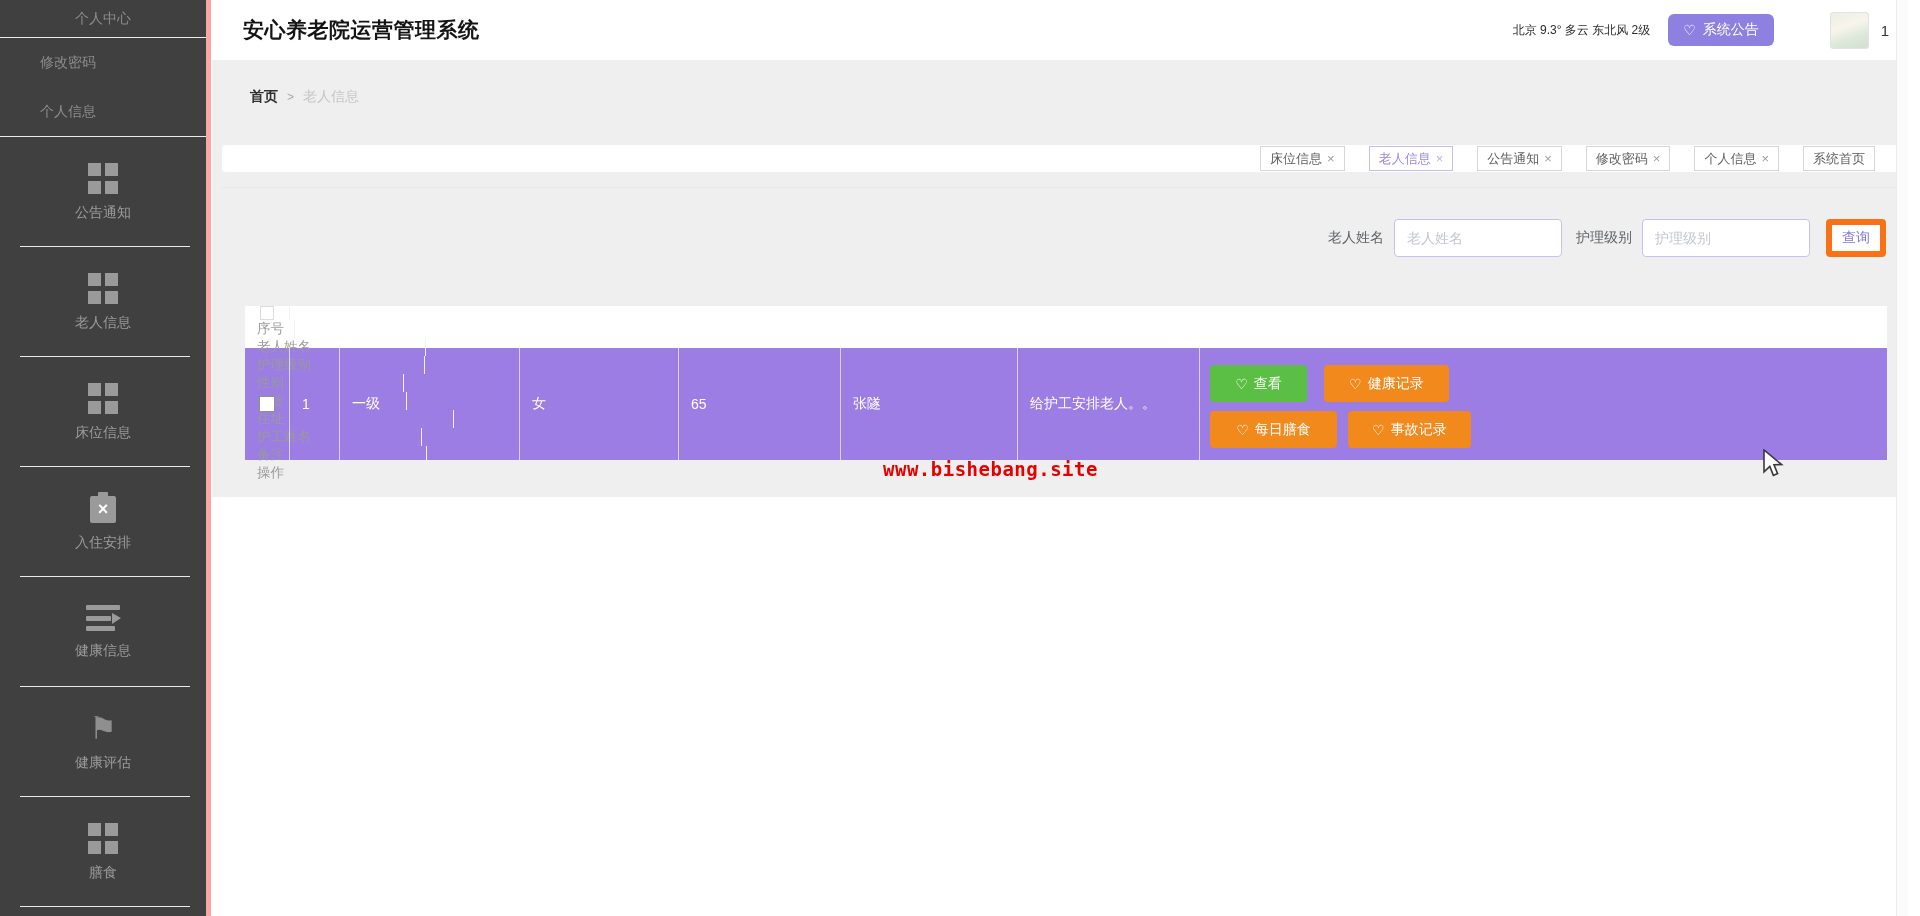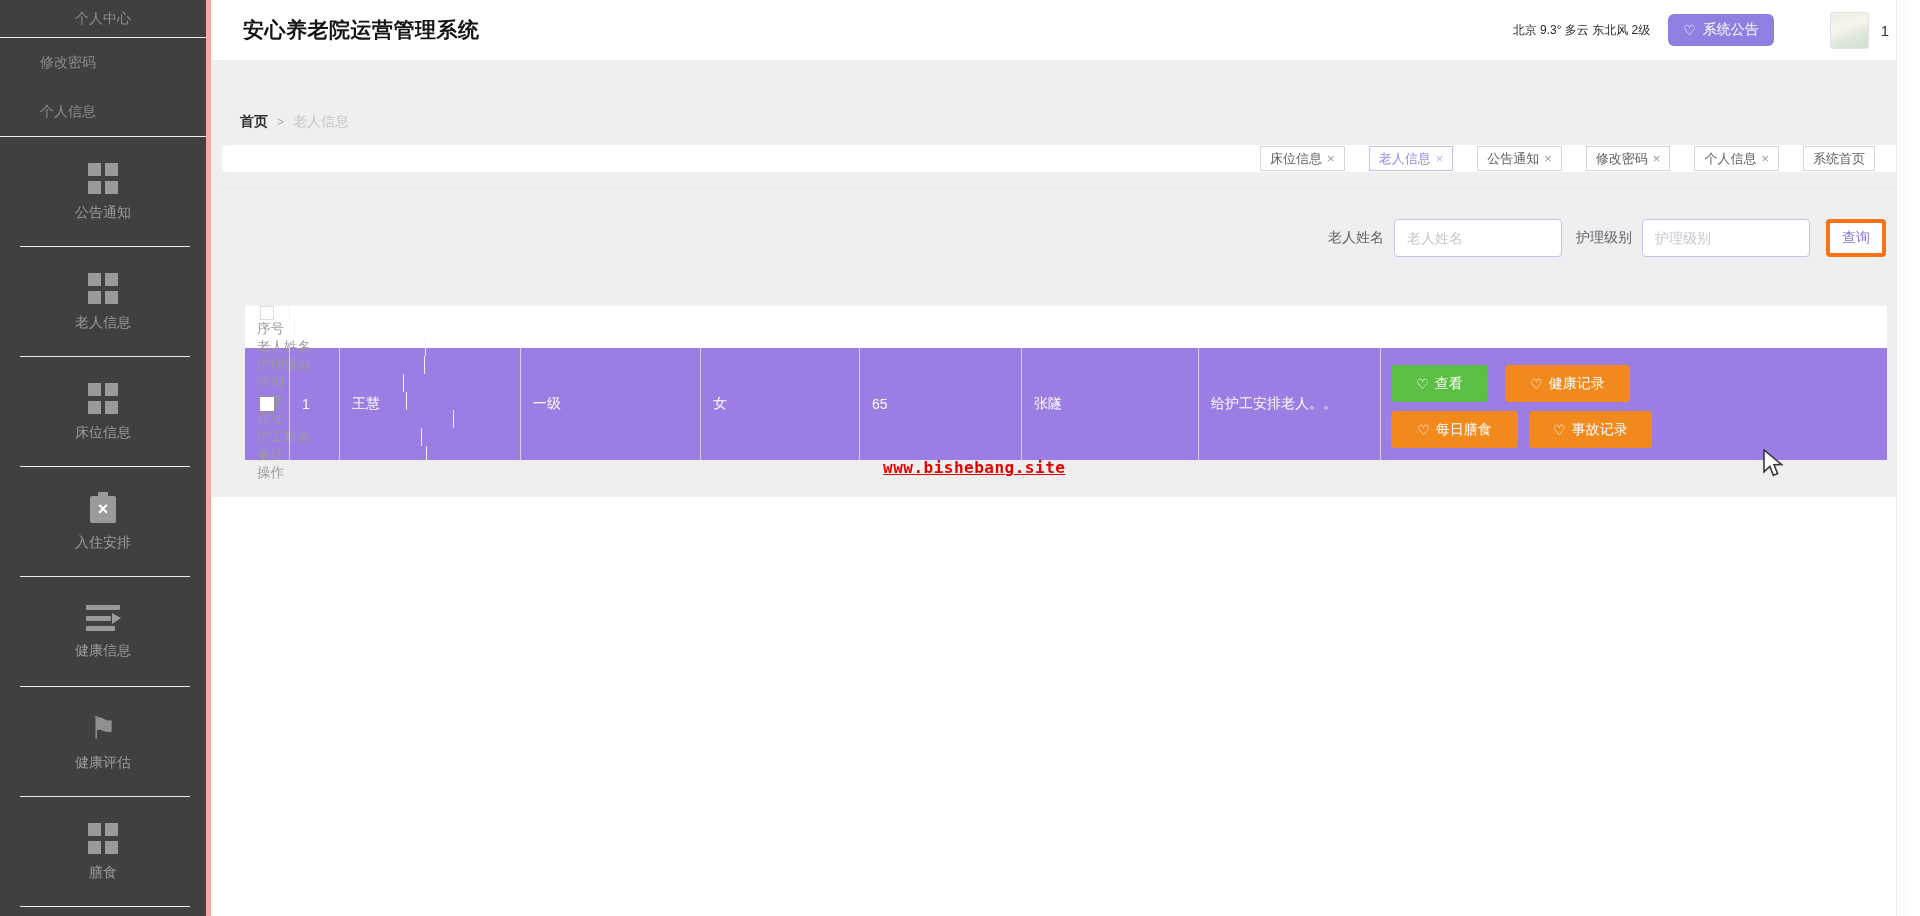--- a/index.html
+++ b/index.html
@@ -38,56 +38,56 @@
   .top-right { margin-left:auto; display:flex; align-items:center; }
   .weather { font-size:12px; color:#2b2b2b; white-space:nowrap; }
   .announce { margin-left:18px; height:32px; padding:0 15px; background:#8d80e0; color:#fff; border:none; border-radius:6px; display:flex; align-items:center; font-size:14px; cursor:pointer; }
   .announce .h { margin-right:7px; font-size:14px; }
   .avatar { margin-left:56px; width:39px; height:37px; border-radius:4px;
       background:linear-gradient(160deg,#e9efe4 0%,#f8f4ec 40%,#dce8da 68%,#cfe0cf 100%); box-shadow:0 0 0 1px #e3e3e3 inset; }
   .uname { margin-left:12px; font-size:15px; color:#333; }
   .caret { margin-left:7px; margin-right:3px; font-size:9px; color:#7f7f7f; }
 
   .grayzone { position:absolute; top:60px; left:0; right:0; height:437px; background:#efefef; }
-  .breadcrumb { position:absolute; top:28px; left:28px; font-size:14px; display:flex; align-items:center;margin-top:25px; }
+  .breadcrumb { position:absolute; top:28px; left:38px; font-size:14px; display:flex; align-items:center; }
   .bc-home { color:#303133; font-weight:700; cursor:pointer; }
   .bc-sep { color:#a8a8a8; margin:0 9px; font-size:12px; }
   .bc-cur { color:#c6c6c6; }
 
   .tabsbar { position:absolute; top:85px; left:10px; right:0; height:27px; background:#fff; border-radius:4px; display:flex; align-items:center; justify-content:flex-end; padding-right:33px; }
   .tab { display:flex; align-items:center; height:25px; padding:0 9px; border:1px solid #d6d6d6; background:#fff; color:#5f5f5f; font-size:13px; margin-left:24px; cursor:pointer; white-space:nowrap; }
   .tab .x { margin-left:5px; color:#9c9c9c; font-size:13px; }
   .tab.active { color:#988ae0; border-color:#c7bcf2; }
   .tab.active .x { color:#b9aef0; }
   .hairline { position:absolute; top:127px; left:10px; right:0; height:1px; background:#e7e7e7; }
 
   .searchrow { position:absolute; top:158px; right:22px; height:40px; display:flex; align-items:center; }
   .f-label { font-size:14px; color:#5f6368; margin-right:10px; white-space:nowrap; }
   .f-input { width:168px; height:38px; border:1px solid #c6c2ea; border-radius:4px; background:#fff; padding:0 12px; font-size:14px; color:#333; margin-right:14px; outline:none; }
   .f-input::placeholder { color:#c3c7cf; }
-  .qbtn { width:60px; height:38px; border:4px solid #f97316; border-radius:4px; background:#fff; color:#8276d8; font-size:14px; margin-left:2px; cursor:pointer; }
+  .qbtn { width:60px; height:38px; border:6px solid #f97316; border-radius:4px; background:#fff; color:#8276d8; font-size:14px; margin-left:2px; cursor:pointer; }
 
   .table { position:absolute; top:246px; left:33px; width:1642px; }
   .thead { display:flex; height:42px; background:#fff;flex-direction:column; }
   .th { display:flex; align-items:center; padding-left:12px; color:#9a9a9a; font-size:13.5px; border-right:1px solid #f1f1f1; }
   .trow { display:flex; height:112px; background:#9b7de4; }
   .td { display:flex; align-items:center; padding-left:12px; color:#fff; font-size:14px; border-right:1px solid rgba(255,255,255,.65); overflow:hidden; white-space:nowrap; }
   .c0 { width:45px; justify-content:center; padding-left:0; }
   .c1 { width:50px; } .c2 { width:181px; } .c3 { width:180px; } .c4 { width:159px; }
   .c5 { width:162px; } .c6 { width:209px; } .c7 { width:177px; } .c8 { width:182px; }
   .c9 { width:297px; border-right:none; }
   .cb { width:14px; height:14px; background:#fff; border:1px solid #dcdcdc; cursor:pointer; }
   .cb.rowcb { width:16px; height:16px; border:1px solid #8f8f8f; }
   .c9.actions { display:block; padding:17px 0 0 10px; white-space:normal; }
   .abtn { display:inline-flex; align-items:center; justify-content:center; height:37px; border:none; border-radius:4px; color:#fff; font-size:14px; margin:0 13px 9px 0; cursor:pointer; }
   .abtn .h { margin-right:6px; font-size:14px; }
   .abtn.w1 { width:97px; } .abtn.w2 { width:125px; margin-right:0; } .abtn.w3 { width:127px; margin-right:7px; } .abtn.w4 { width:123px; margin-right:0; }
   .green { background:#5cbf45; } .orange { background:#f2891c; }
 
-  .watermark { position:absolute; top:398px; left:671px; font-family:"DejaVu Sans Mono",monospace; font-size:16px; font-weight:700; color:#e60000; letter-spacing:.5px; z-index:4;text-decoration:underline; }
+  .watermark { position:absolute; top:398px; left:671px; font-family:"DejaVu Sans Mono",monospace; font-size:19px; font-weight:700; color:#e60000; letter-spacing:.5px; z-index:4; }
   .cursor { position:absolute; left:1762px; top:449px; z-index:50; }
 </style>
 </head>
 <body>
 
 <div class="app">
 
   <nav class="sidebar">
     <div class="s-center">个人中心</div>
     <div class="s-sub">修改密码</div>
@@ -199,21 +199,20 @@
           <div class="th c6">住址</div>
           <div class="th c7">护工姓名</div>
           <div class="th c8">备注</div>
           <div class="th c9">操作</div>
         </div>
         <div class="trow">
           <div class="td c0">
               <div class="cb rowcb"></div>
             </div>
           <div class="td c1">1</div>
-          <div class="td c2">王慧</div>
           <div class="td c3">一级</div>
           <div class="td c4">女</div>
           <div class="td c5">65</div>
           <div class="td c7">张隧</div>
           <div class="td c8">给护工安排老人。。</div>
           <div class="td c9 actions">
             <button class="abtn green w1">
               <span class="h">♡</span>
               <span>查看</span>
             </button>

